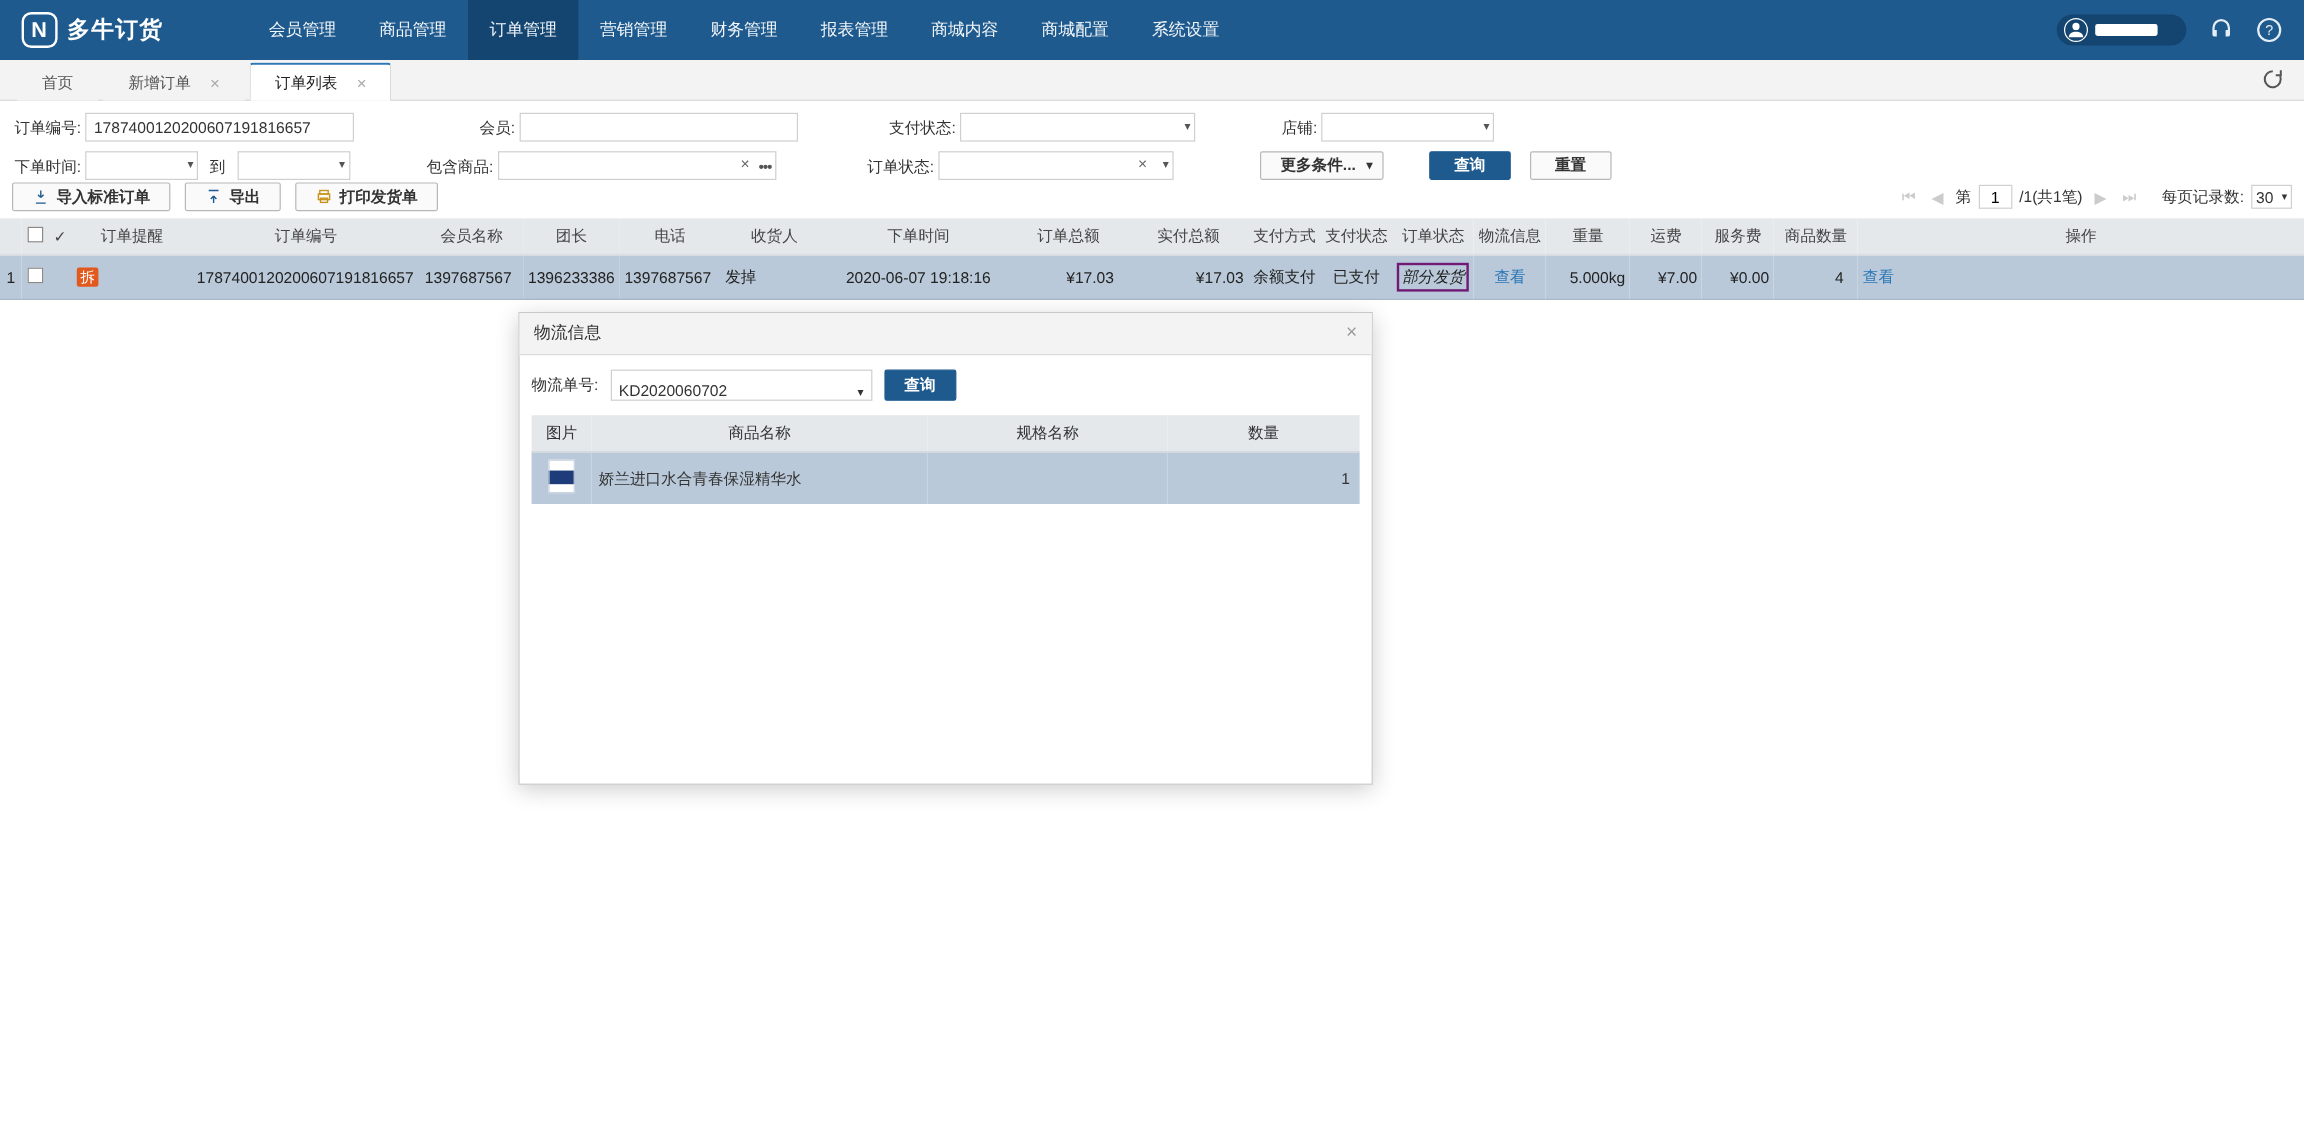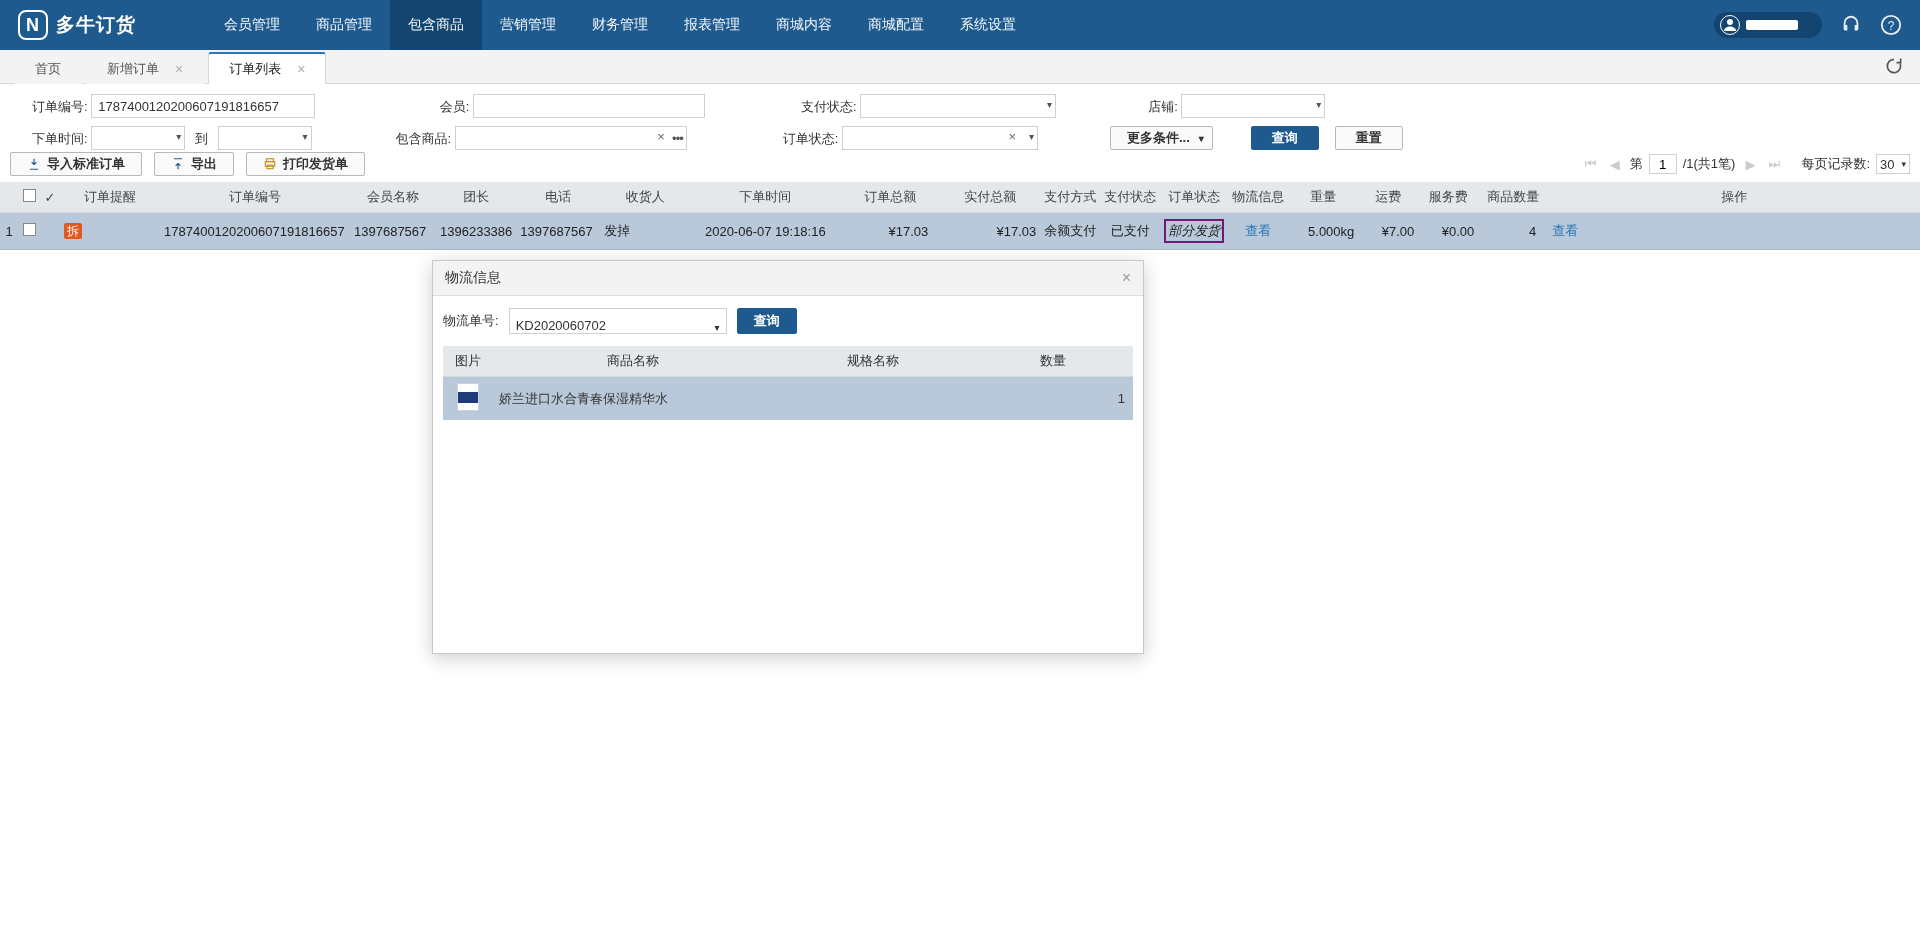--- a/index.html
+++ b/index.html
@@ -51,21 +51,21 @@
     position:relative; top:1px;
   }
   .tabstrip .tab.active { background:#fff; border-color:#d9d9d9; border-top:2px solid #2c77b7; color:#222;}
   .tabstrip .tab .close { color:#aaa; font-size:14px; line-height:1;}
   .tabstrip .refresh { position:absolute; right:16px; top:6px; }
   .tabstrip .refresh svg{ width:20px; height:20px; fill:#555;}
 
   
   .filters { padding: 10px 12px 2px; display:flex; flex-direction:column; gap:8px;}
   .filters .row { display:flex; align-items:center; gap:16px; flex-wrap:wrap;}
-  .filters label { display:inline-block; text-align:right; color:#333; font-size:13px; white-space:nowrap;margin-left:20px; }
+  .filters label { display:inline-block; text-align:right; color:#333; font-size:13px; white-space:nowrap; }
   .filters input[type=text], .filters .sel {
     border:1px solid #cfcfcf; background:#fff; height:24px; padding:0 6px; font-size:13px; color:#333;
   }
   .filters .combo { position:relative; display:inline-flex; align-items:center;}
   .combo .clear { position:absolute; right:22px; top:3px; color:#666; cursor:pointer; font-size:13px;}
   .combo .caret { position:absolute; right:4px; top:5px; font-size:10px; color:#555;}
   .btn {
     display:inline-flex; align-items:center; justify-content:center;
     height:24px; padding:0 16px; border:1px solid #b7b7b7; background:#fafafa;
     cursor:pointer; border-radius:2px; font-size:13px; color:#333;font-weight:bold;
@@ -123,21 +123,21 @@
 <body>
 
 <div class="header">
   <div class="logo">
     <span class="mark">N</span>
     <span>多牛订货</span>
   </div>
   <div class="topnav">
     <div class="item">会员管理</div>
     <div class="item">商品管理</div>
-    <div class="item active">包含商品</div>
+    <div class="item active">订单管理</div>
     <div class="item">营销管理</div>
     <div class="item">财务管理</div>
     <div class="item">报表管理</div>
     <div class="item">商城内容</div>
     <div class="item">商城配置</div>
     <div class="item">系统设置</div>
   </div>
   <div class="header-right">
     <span class="user-chip">
       <span class="avatar">

